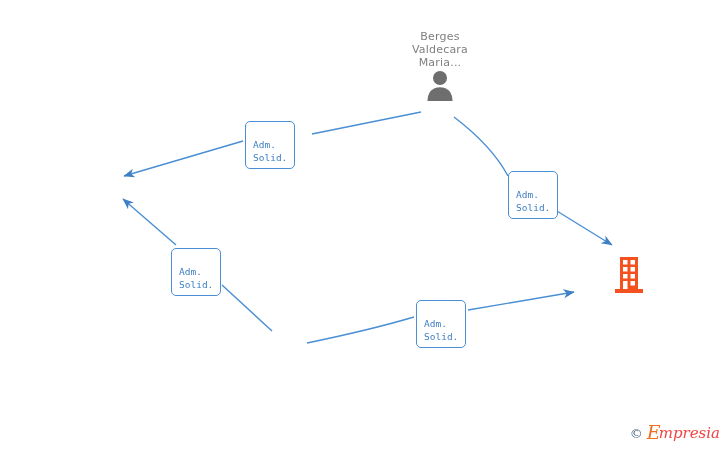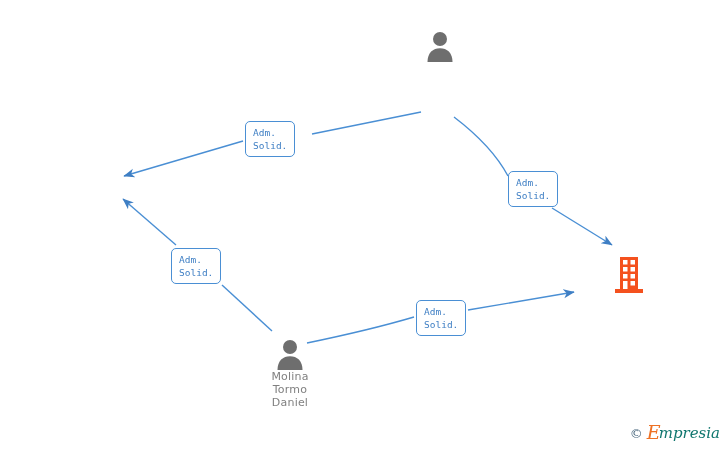--- a/index.html
+++ b/index.html
@@ -49,21 +49,21 @@
   }
   .edge-badge {
     position: absolute;
     background: #ffffff;
     border: 1.4px solid #4a8fd4;
     border-radius: 5px;
     color: #3f7fc4;
     font-family: "DejaVu Sans Mono", monospace;
     font-size: 9.5px;
     line-height: 13px;
-    padding: 4px 7px 4px 7px;
+    padding: 16px 7px 4px 7px;
     text-align: left;
     white-space: pre-line;
     box-sizing: border-box;
   }
   .watermark {
     position: absolute;
     right: 8px;
     bottom: 8px;
     display: flex;
     align-items: center;
@@ -83,21 +83,21 @@
     font-size: 19px;
     color: #ee7124;
     line-height: 14px;
     position: relative;
     top: 1px;
   }
   .wm-rest {
     font-family: "DejaVu Serif", serif;
     font-style: italic;
     font-size: 15px;
-    color: #0f766e;
+    color: #ef4444;
     margin-left: -2px;
   }
 </style>
 </head>
 <body>
 
 <div id="canvas">
 
   <svg class="edges" viewBox="0 0 728 450">
     <defs>
@@ -131,39 +131,31 @@
         <rect x="17.5" y="12" width="4.5" height="4.5" fill="#ffffff"></rect>
         <rect x="10" y="19" width="4.5" height="4.5" fill="#ffffff"></rect>
         <rect x="17.5" y="19" width="4.5" height="4.5" fill="#ffffff"></rect>
         <rect x="10" y="26" width="4.5" height="8" fill="#ffffff"></rect>
         <rect x="17.5" y="26" width="4.5" height="4.5" fill="#ffffff"></rect>
       </svg>
     </span>
   </div>
 
   <div class="node" style="left:380px; top:30px; width:120px;">
+    <div class="node-label">Berges
+Valdecara
+Maria...</div>
     <span class="node-icon">
       <svg width="32" height="32" viewBox="0 0 32 32">
         <circle cx="16" cy="9" r="7" fill="#6e6e6e"></circle>
         <path d="M3.5,32 C3.5,22.6 9,18.2 16,18.2 C23,18.2 28.5,22.6 28.5,32 Z" fill="#6e6e6e"></path>
       </svg>
     </span>
   </div>
 
-  <div class="node" style="left:230px; top:338px; width:120px;">
-    <span class="node-icon">
-      <svg width="32" height="32" viewBox="0 0 32 32">
-        <circle cx="16" cy="9" r="7" fill="#6e6e6e"></circle>
-        <path d="M3.5,32 C3.5,22.6 9,18.2 16,18.2 C23,18.2 28.5,22.6 28.5,32 Z" fill="#6e6e6e"></path>
-      </svg>
-    </span>
-    <div class="node-label">Molina
-Tormo
-Daniel</div>
-  </div>
 
   <div class="edge-badge" style="left:245px; top:121px;">Adm.
 Solid.</div>
 
   <div class="edge-badge" style="left:508px; top:171px;">Adm.
 Solid.</div>
 
   <div class="edge-badge" style="left:171px; top:248px;">Adm.
 Solid.</div>
 

